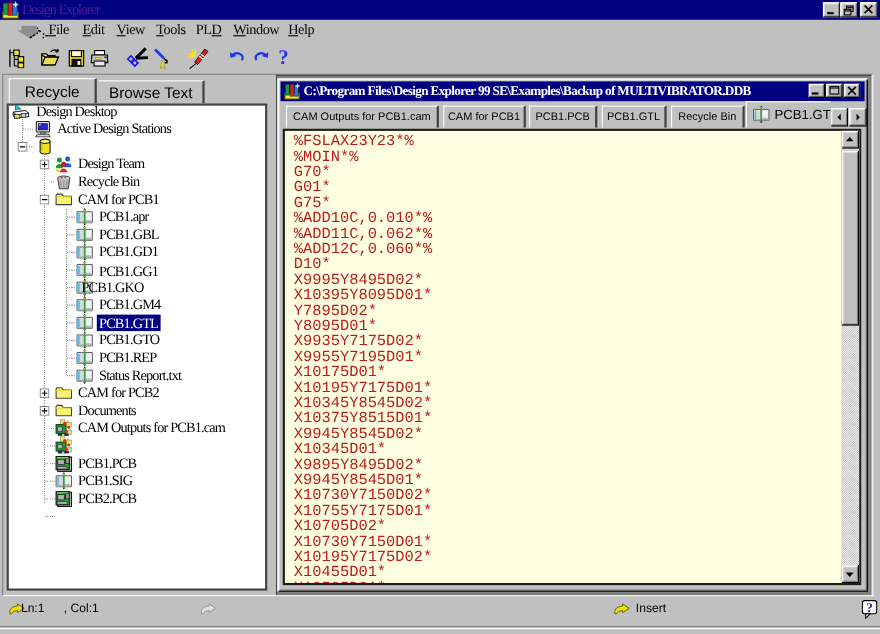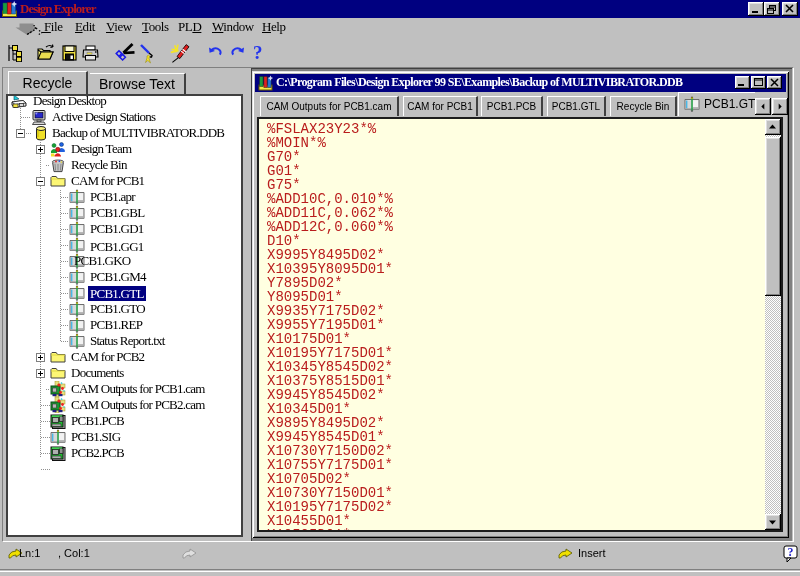--- a/index.html
+++ b/index.html
@@ -2,21 +2,21 @@
 <html><head><meta charset="utf-8"><title>Design Explorer</title>
 <style>
 *{margin:0;padding:0;box-sizing:border-box}
 html,body{width:800px;height:576px;overflow:hidden}
 body{position:relative;background:#c0c0c0;font-family:"Liberation Serif",serif;-webkit-font-smoothing:antialiased}
 .abs{position:absolute}
 .bevel-out{background:#c0c0c0;box-shadow:inset 1px 1px 0 #dfdfdf,inset -1px -1px 0 #000,inset 2px 2px 0 #fff,inset -2px -2px 0 #808080}
 .btn{background:#c0c0c0;box-shadow:inset -1px -1px 0 #000,inset 1px 1px 0 #fff,inset -2px -2px 0 #808080,inset 2px 2px 0 #dfdfdf}
 .btn svg{position:absolute;left:0;top:0}
 #titlebar{left:0;top:0;width:800px;height:18px;background:#000080;color:#fff}
-#titletext{left:20px;top:0;height:18px;line-height:18px;font-size:13px;font-weight:bold;letter-spacing:-1px;color:#b91c1c}
+#titletext{left:20px;top:0;height:18px;line-height:18px;font-size:13px;font-weight:normal;letter-spacing:-1px;color:#4c1d95}
 #menubar{left:0;top:18px;width:800px;height:24px}
 .menuitem{top:16px;height:22px;line-height:22px;font-size:13px;letter-spacing:-0.4px;color:#000}
 .menuitem u{text-decoration:underline}
 #toolbar{left:0;top:42px;width:800px;height:25px}
 #client{left:2px;top:67px;width:792px;height:475px;background:#c0c0c0;border-top:1px solid #808080;border-left:1px solid #808080;border-right:1px solid #fff;border-bottom:1px solid #fff}
 .ptab{font-family:"Liberation Sans",sans-serif;font-size:14px;color:#000;background:#c0c0c0}
 #treebox{left:6px;top:94px;width:237px;height:443px;background:#fff;border:2px solid #404040;border-right-width:2px}
 .tt{height:16px;line-height:16px;font-size:13px;letter-spacing:-0.75px;color:#000;white-space:pre}
 .ti{width:16px;height:16px}
 .texp{width:9px;height:9px}
@@ -263,21 +263,20 @@
 <svg class="ti abs" style="left:23px;top:13px" viewBox="0 0 16 16">
       <use href="#computer"></use>
     </svg>
 <div class="tt abs" style="left:44px;top:13px">Active Design Stations</div>
 <svg class="texp abs" style="left:8px;top:33px" viewBox="0 0 9 9">
       <use href="#expminus"></use>
     </svg>
 <svg class="ti abs" style="left:25px;top:29px" viewBox="0 0 16 16">
       <use href="#dbcyl"></use>
     </svg>
-<div class="tt abs" style="left:44px;top:29px">Backup of MULTIVIBRATOR.DDB</div>
 <svg class="texp abs" style="left:28px;top:49px" viewBox="0 0 9 9">
       <use href="#expplus"></use>
     </svg>
 <svg class="ti abs" style="left:42px;top:45px" viewBox="0 0 16 16">
       <use href="#team"></use>
     </svg>
 <div class="tt abs" style="left:63px;top:45px">Design Team</div>
 <svg class="ti abs" style="left:42px;top:61px" viewBox="0 0 16 16">
       <use href="#trash"></use>
     </svg>
@@ -343,21 +342,20 @@
       <use href="#folder"></use>
     </svg>
 <div class="tt abs" style="left:63px;top:269px">Documents</div>
 <svg class="ti abs" style="left:42px;top:285px" viewBox="0 0 16 16">
       <use href="#camout"></use>
     </svg>
 <div class="tt abs" style="left:63px;top:285px">CAM Outputs for PCB1.cam</div>
 <svg class="ti abs" style="left:42px;top:301px" viewBox="0 0 16 16">
       <use href="#camout"></use>
     </svg>
-<div class="tt abs" style="left:63px;top:301px">CAM Outputs for PCB2.cam</div>
 <svg class="ti abs" style="left:42px;top:317px" viewBox="0 0 16 16">
       <use href="#pcbic"></use>
     </svg>
 <div class="tt abs" style="left:63px;top:317px">PCB1.PCB</div>
 <svg class="ti abs" style="left:42px;top:333px" viewBox="0 0 16 16">
       <use href="#book"></use>
     </svg>
 <div class="tt abs" style="left:63px;top:333px">PCB1.SIG</div>
 <svg class="ti abs" style="left:42px;top:349px" viewBox="0 0 16 16">
       <use href="#pcbic"></use>

